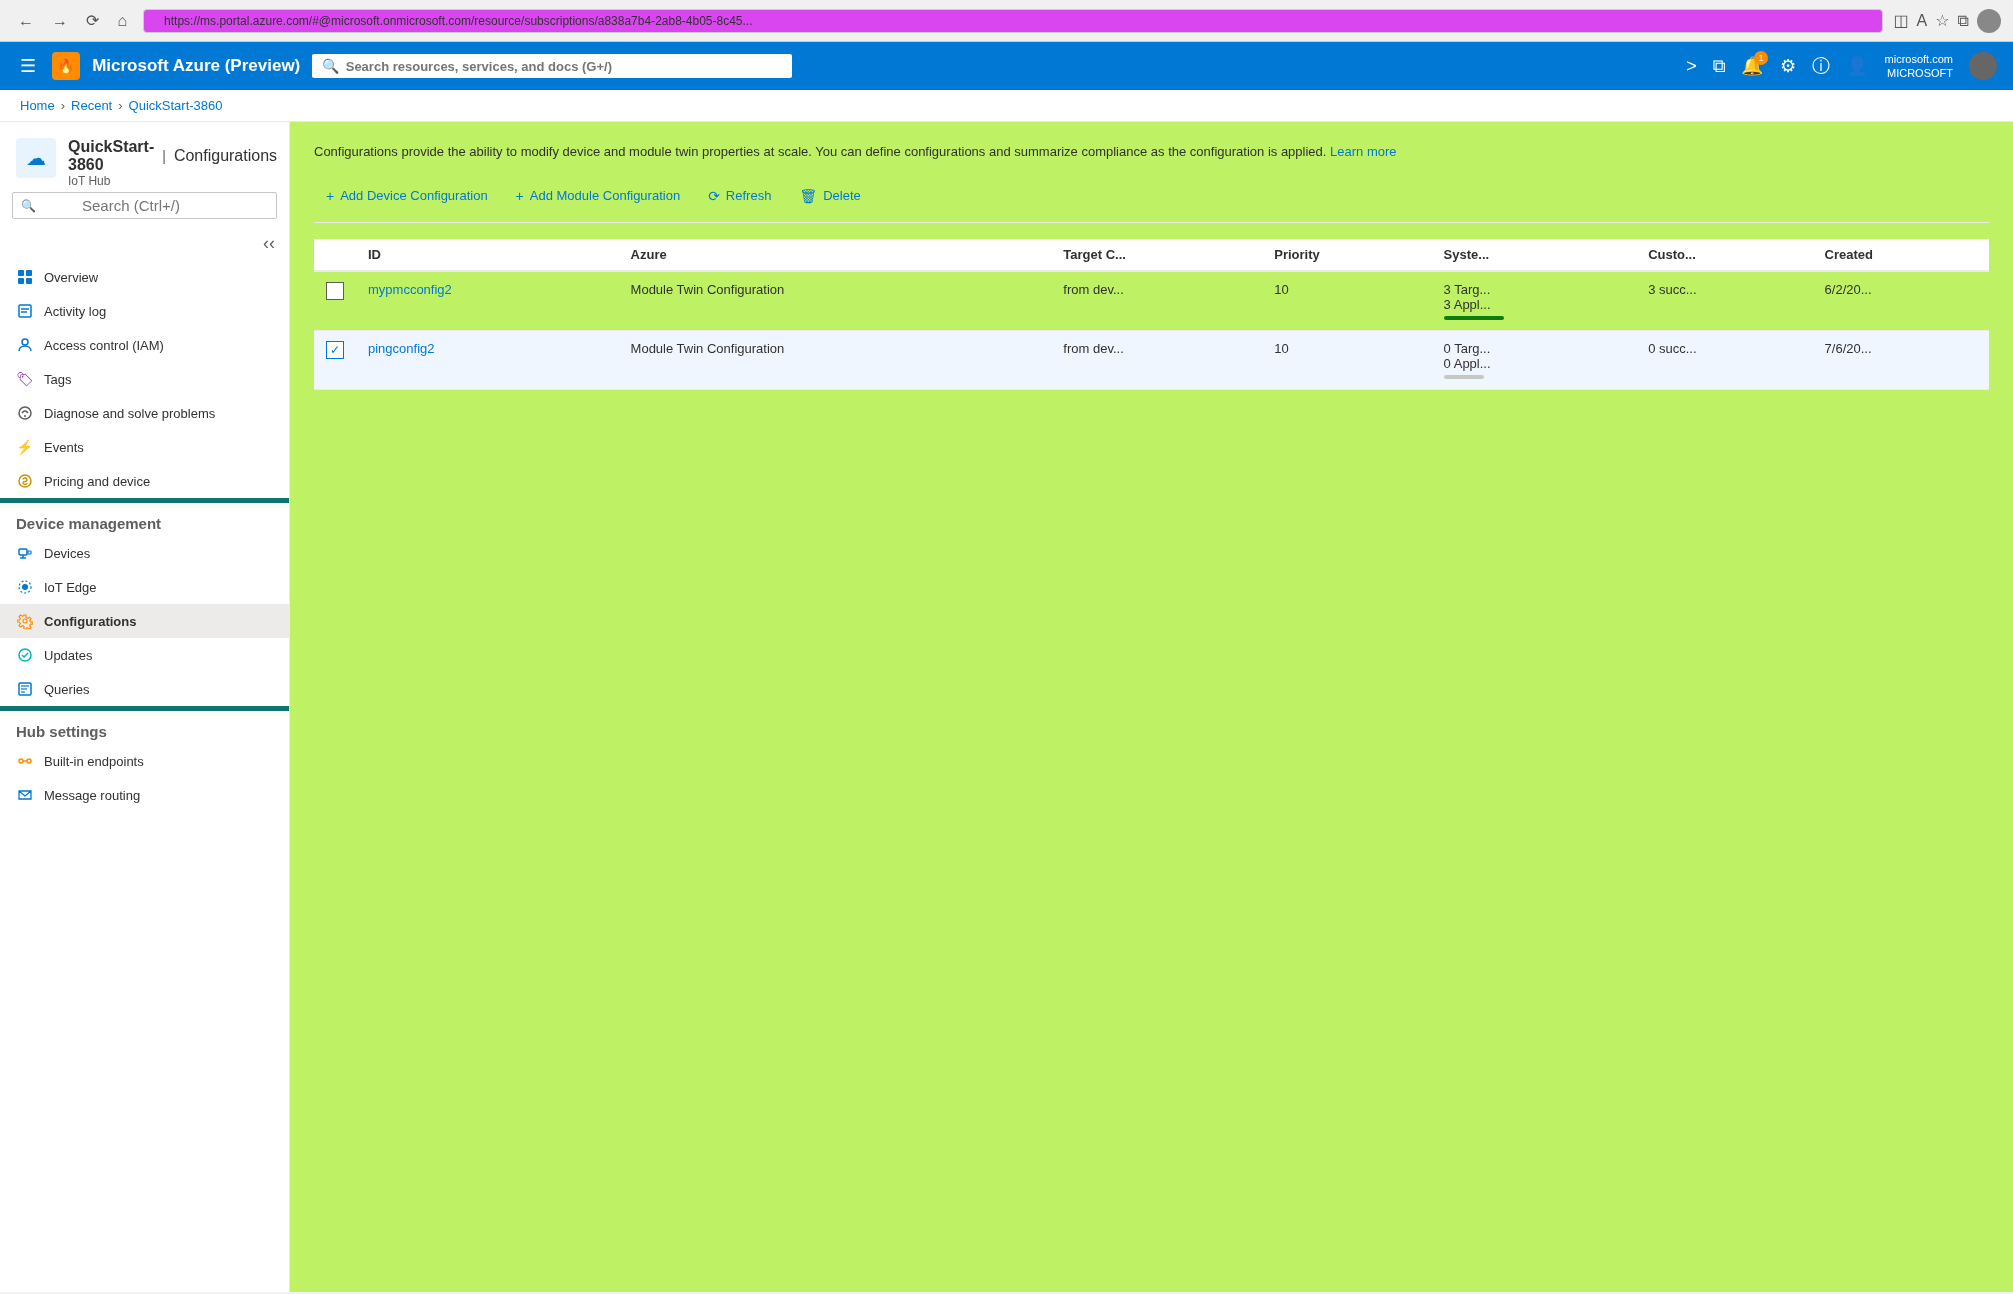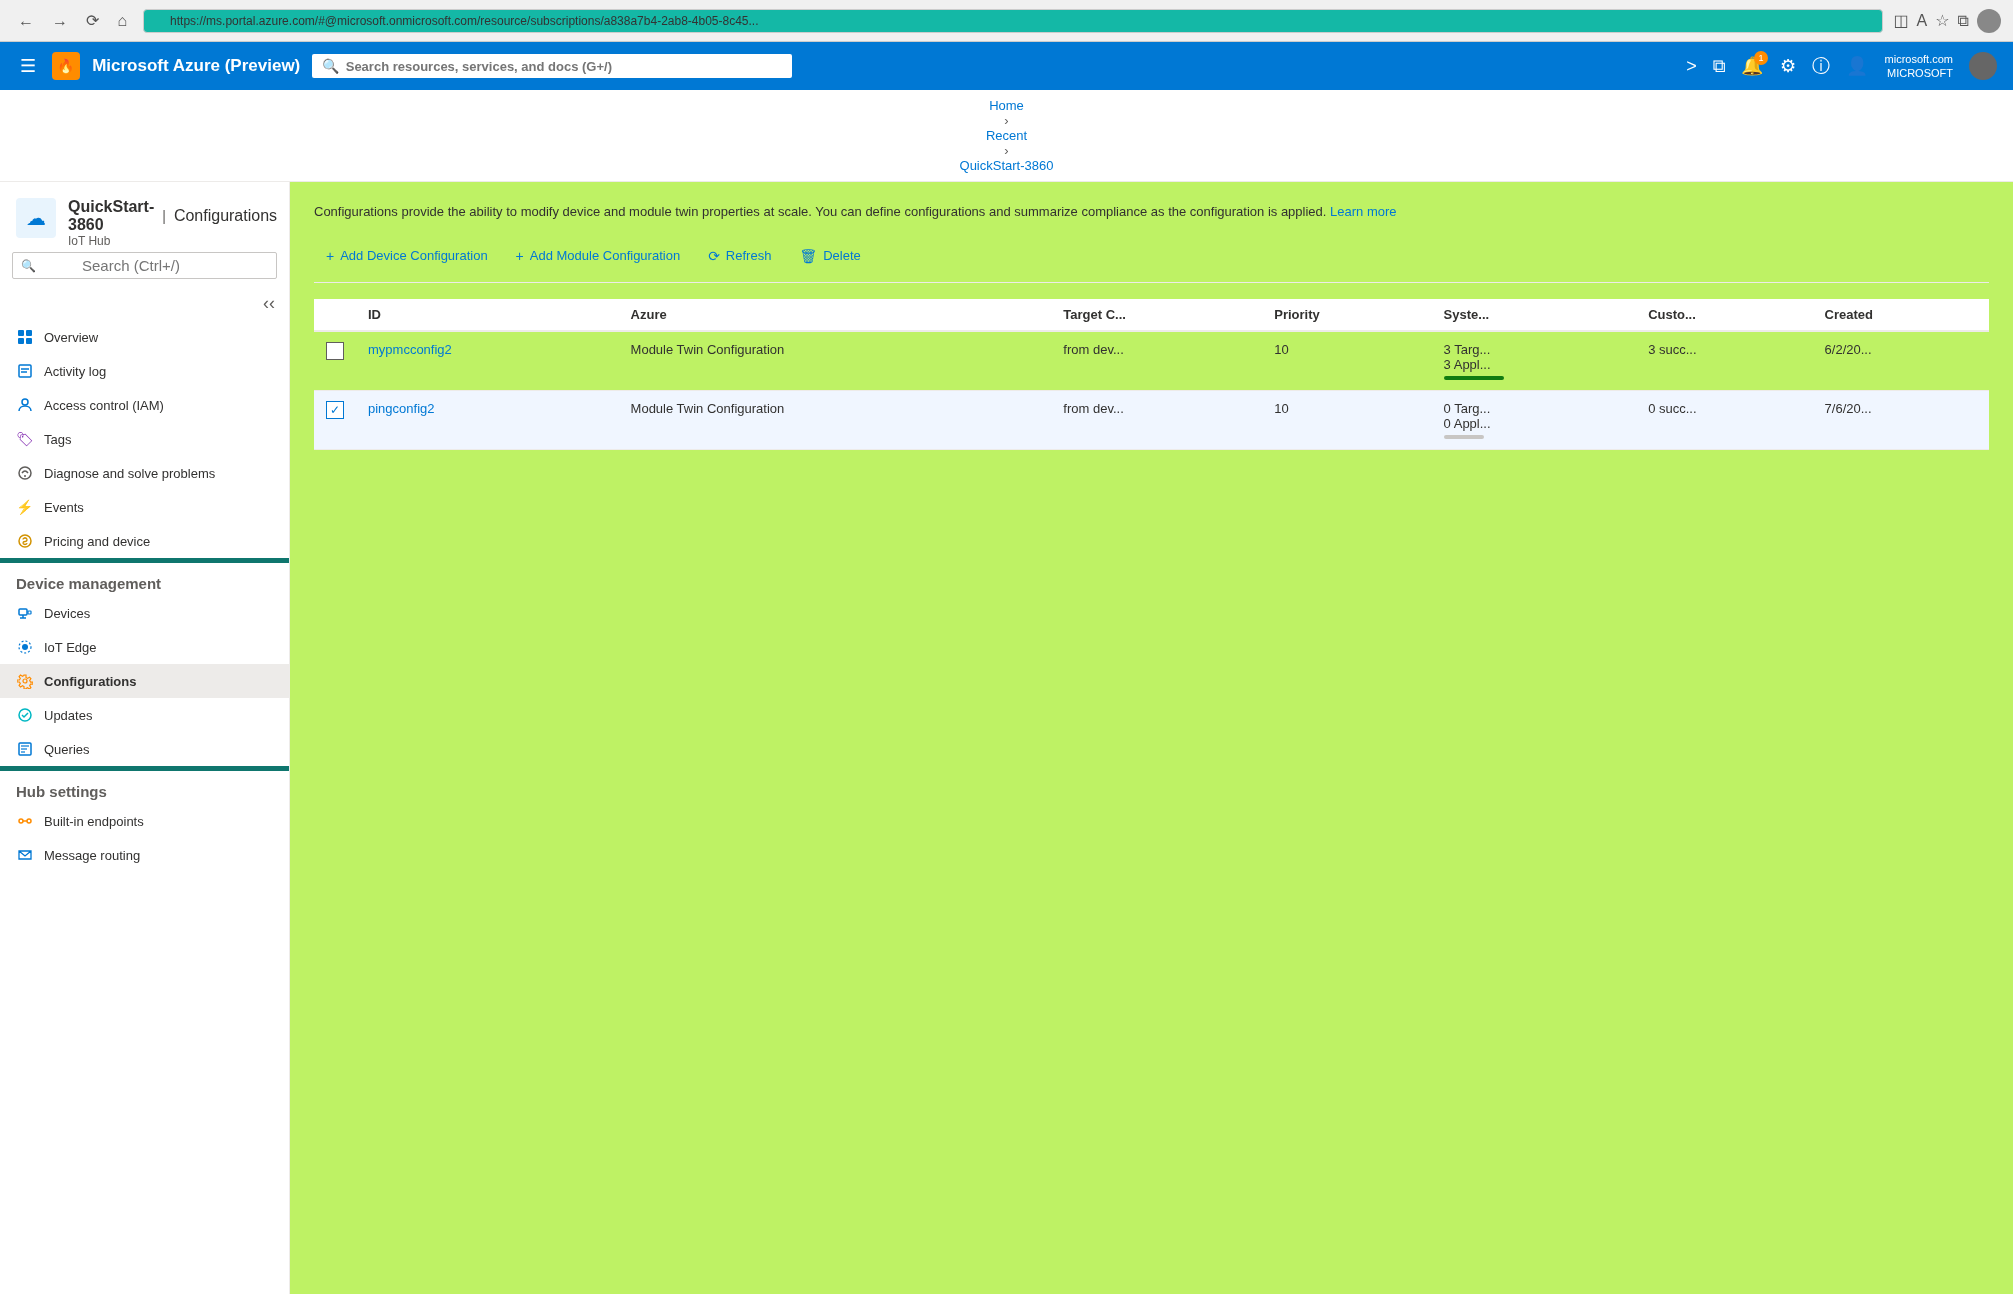--- a/index.html
+++ b/index.html
@@ -6,22 +6,22 @@
     body { font-family: 'Segoe UI', Arial, sans-serif; font-size: 13px; background: #f3f2f1; color: #323130; }
 
     
     .browser-bar {
       display: flex; align-items: center; background: #f0f0f0; padding: 6px 12px; gap: 10px;
       border-bottom: 1px solid #ccc; height: 42px;
     }
     .browser-nav { display: flex; gap: 6px; }
     .browser-nav button { background: none; border: none; cursor: pointer; font-size: 16px; color: #555; padding: 2px 6px; }
     .address-bar {
-      flex: 1; background: #14b8a6; border: 1px solid #ccc; border-radius: 4px;
-      padding: 4px 26px; font-size: 12px; color: #333; overflow: hidden; white-space: nowrap; text-overflow: ellipsis;
+      flex: 1; background: #d946ef; border: 1px solid #ccc; border-radius: 4px;
+      padding: 4px 20px; font-size: 12px; color: #333; overflow: hidden; white-space: nowrap; text-overflow: ellipsis;
     }
     .browser-icons { display: flex; gap: 8px; align-items: center; }
     .browser-icons span { font-size: 16px; color: #555; cursor: pointer; }
 
     
     .azure-topbar {
       display: flex; align-items: center; background: #0078d4; color: white;
       padding: 0 16px; height: 48px; gap: 12px;
     }
     .azure-topbar .hamburger { font-size: 18px; cursor: pointer; padding: 4px; }
@@ -40,22 +40,22 @@
     .topbar-right .icon-btn { color: white; font-size: 18px; cursor: pointer; position: relative; }
     .topbar-right .notif-badge {
       position: absolute; top: -4px; right: -4px; background: #ff8c00;
       border-radius: 50%; width: 14px; height: 14px; font-size: 9px; display: flex; align-items: center; justify-content: center;
     }
     .topbar-right .user-info { text-align: right; font-size: 11px; line-height: 1.3; }
     .topbar-right .user-avatar { width: 28px; height: 28px; border-radius: 50%; background: #666; overflow: hidden; }
 
     
     .breadcrumb {
-      background: white; padding: 8px 20px; display: flex; align-items: center; 
-      font-size: 13px; border-bottom: 1px solid #edebe9; flex-direction: column;
+      background: white; padding: 8px 20px; display: flex; align-items: center; gap: 6px;
+      font-size: 13px; border-bottom: 1px solid #edebe9;
     }
     .breadcrumb a { color: #0078d4; text-decoration: none; }
     .breadcrumb .sep { color: #605e5c; }
 
     
     .main-layout { display: flex; height: calc(100vh - 42px - 48px - 34px); }
 
     
     .sidebar {
       width: 290px; min-width: 290px; background: white; border-right: 1px solid #edebe9;

